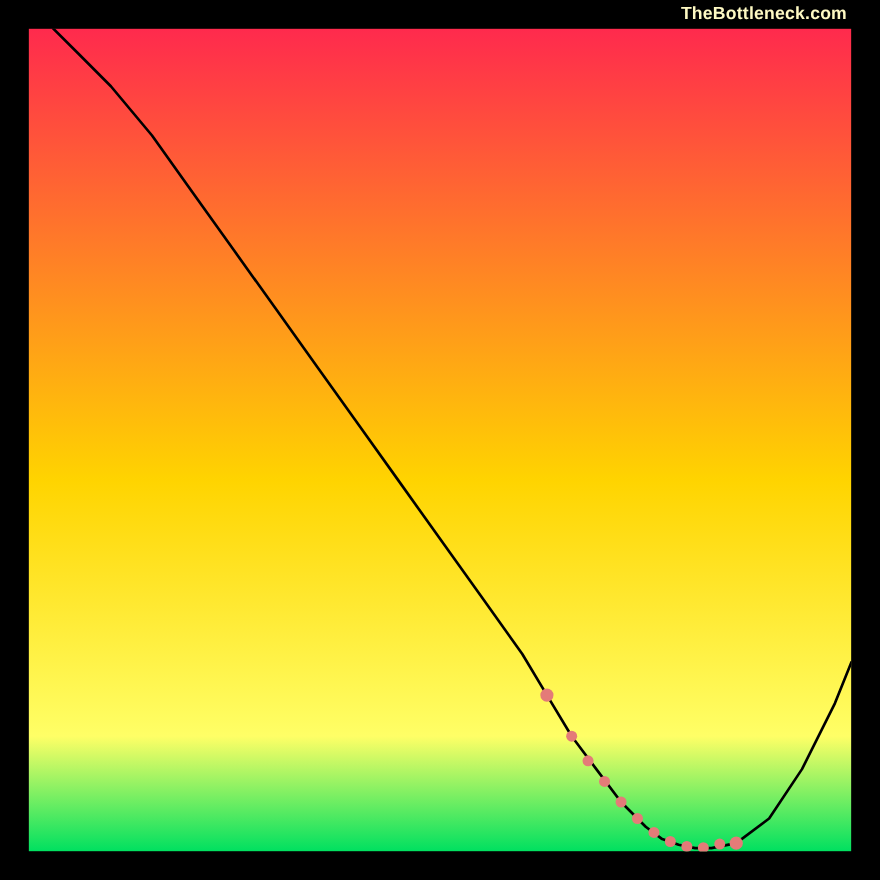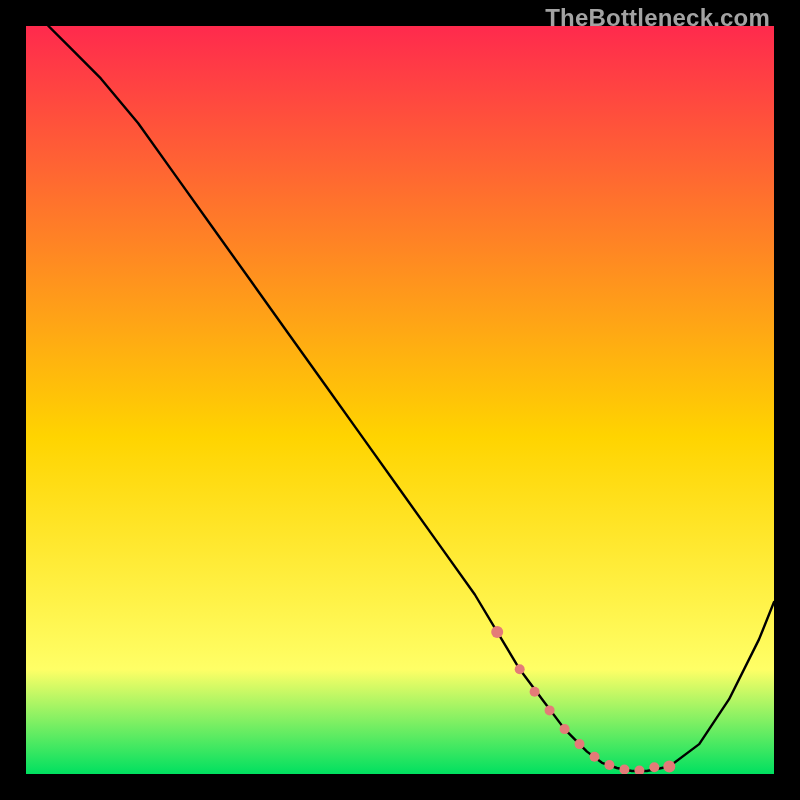--- a/index.html
+++ b/index.html
@@ -16,23 +16,23 @@
     top: 26px;
     width: 748px;
     height: 748px;
     background: #000;
   }
   .attribution {
     position: absolute;
     top: 4px;
     right: 30px;
     font-family: Arial, Helvetica, sans-serif;
-    font-size: 24px;
+    font-size: 16px;
     font-weight: 600;
-    color: #a3a3a3;
+    color: #fef9c3;
     letter-spacing: 0.2px;
   }
   svg {
     display: block;
   }
 </style>
 </head>
 <body>
 
 <div class="attribution">TheBottleneck.com</div>

